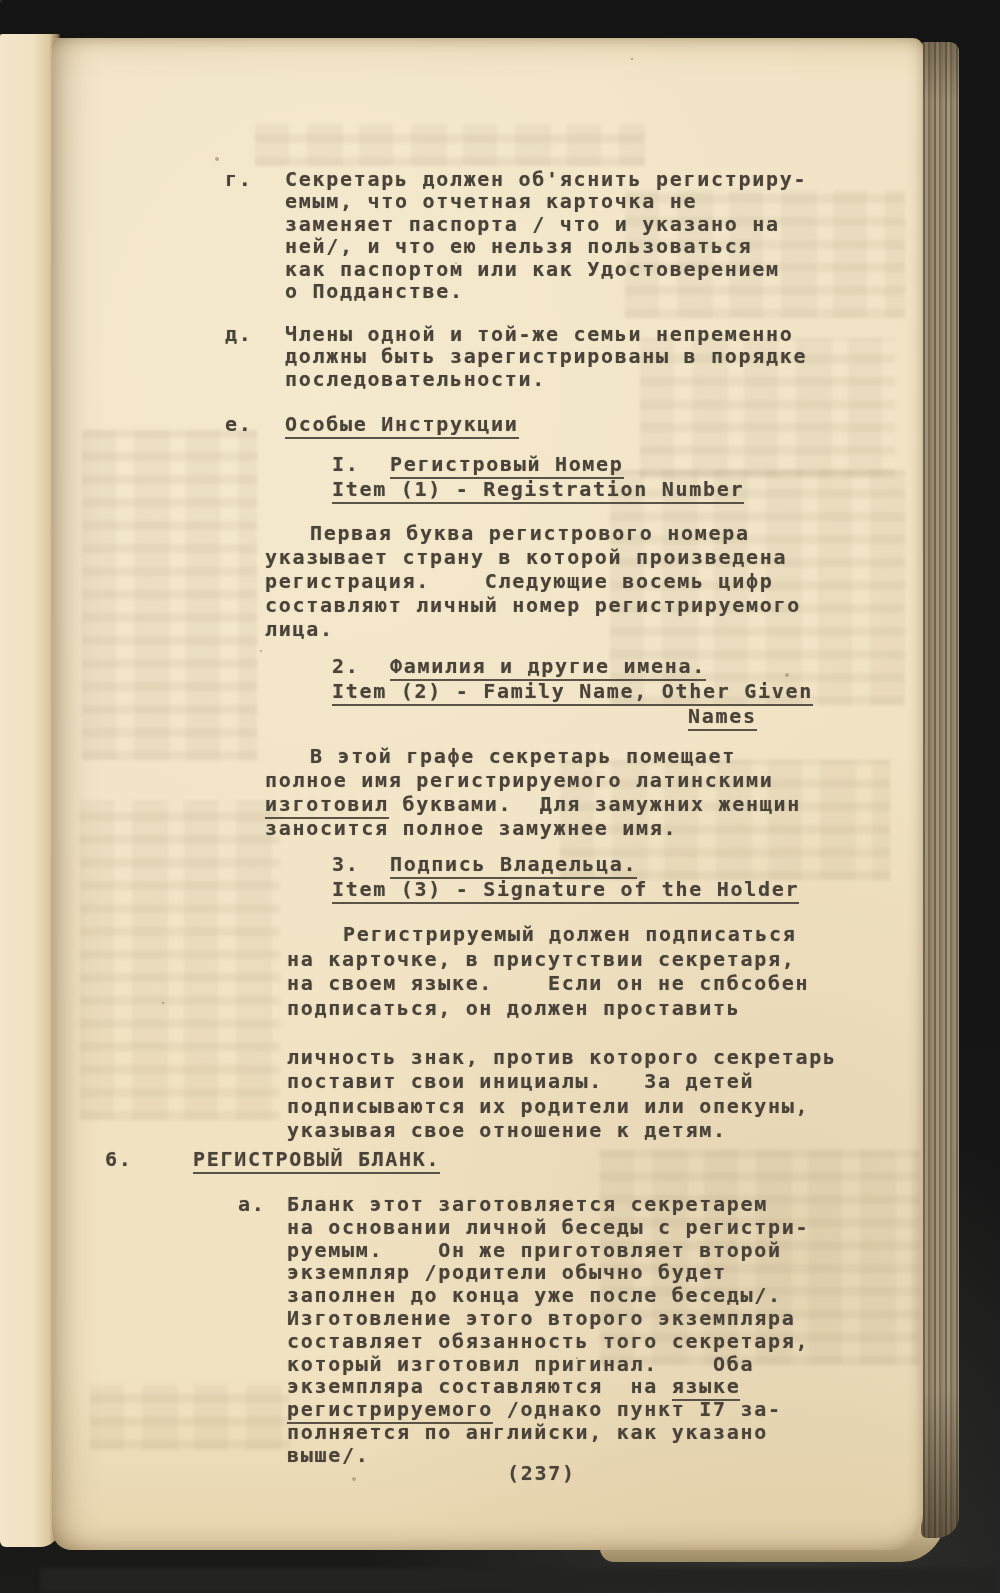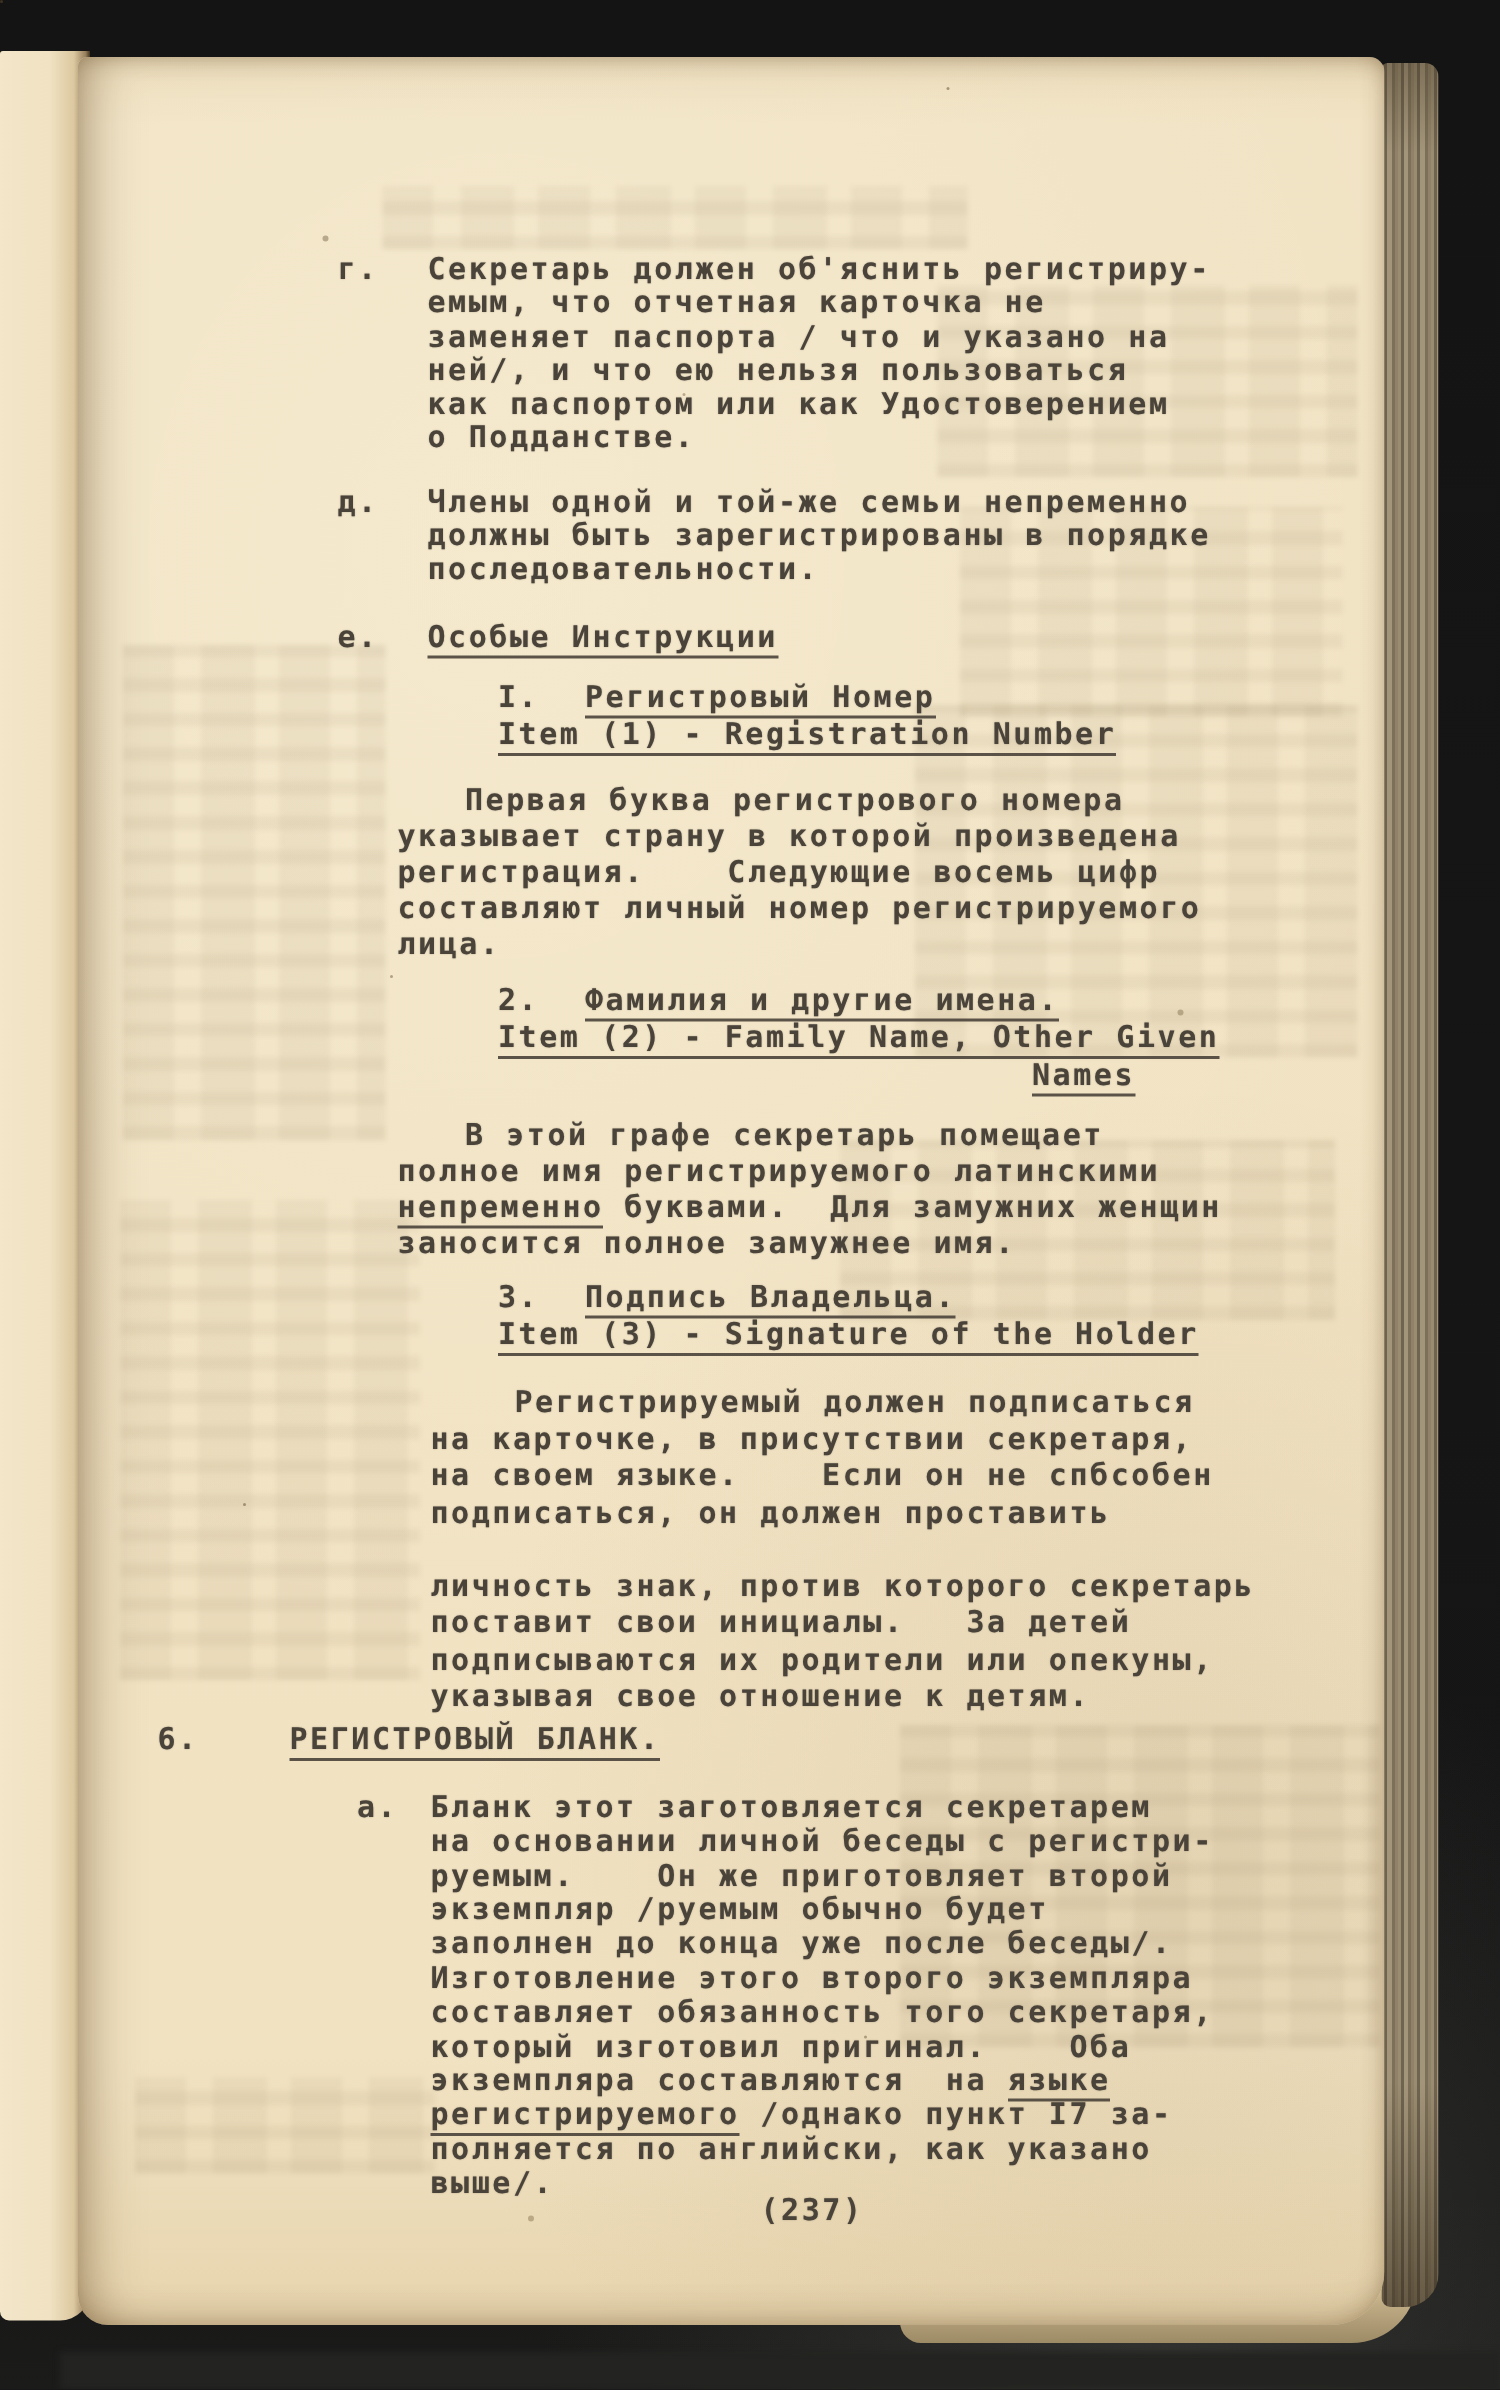--- a/index.html
+++ b/index.html
@@ -89,40 +89,40 @@
       <div class="line" style="left: 265px; top: 546px;"><span>указывает страну в которой произведена</span></div>
       <div class="line" style="left: 265px; top: 570px;"><span>регистрация.    Следующие восемь цифр</span></div>
       <div class="line" style="left: 265px; top: 594px;"><span>составляют личный номер регистрируемого</span></div>
       <div class="line" style="left: 265px; top: 618px;"><span>лица.</span></div>
       <div class="line" style="left: 332px; top: 655px;">2.</div>
       <div class="line" style="left: 390px; top: 655px;"><span class="u">Фамилия и другие имена.</span></div>
       <div class="line" style="left: 332px; top: 680px;"><span class="u">Item (2) - Family Name, Other Given</span></div>
       <div class="line" style="left: 688px; top: 705px;"><span class="u">Names</span></div>
       <div class="line" style="left: 310px; top: 745px;"><span>В этой графе секретарь помещает</span></div>
       <div class="line" style="left: 265px; top: 769px;"><span>полное имя регистрируемого латинскими</span></div>
-      <div class="line" style="left: 265px; top: 793px;"><span class="u">непременно</span><span> буквами.  Для замужних женщин</span></div>
+      <div class="line" style="left: 265px; top: 793px;"><span class="u">изготовил</span><span> буквами.  Для замужних женщин</span></div>
       <div class="line" style="left: 265px; top: 817px;"><span>заносится полное замужнее имя.</span></div>
       <div class="line" style="left: 332px; top: 853px;">3.</div>
       <div class="line" style="left: 390px; top: 853px;"><span class="u">Подпись Владельца.</span></div>
       <div class="line" style="left: 332px; top: 878px;"><span class="u">Item (3) - Signature of the Holder</span></div>
       <div class="line" style="left: 343px; top: 923px;"><span>Регистрируемый должен подписаться</span></div>
       <div class="line" style="left: 287px; top: 947.5px;"><span>на карточке, в присутствии секретаря,</span></div>
       <div class="line" style="left: 287px; top: 972px;"><span>на своем языке.    Если он не спбсобен</span></div>
       <div class="line" style="left: 287px; top: 996.5px;"><span>подписаться, он должен проставить</span></div>
       <div class="line" style="left: 287px; top: 1045.5px;"><span>личность знак, против которого секретарь</span></div>
       <div class="line" style="left: 287px; top: 1070px;"><span>поставит свои инициалы.   За детей</span></div>
       <div class="line" style="left: 287px; top: 1094.5px;"><span>подписываются их родители или опекуны,</span></div>
       <div class="line" style="left: 287px; top: 1119px;"><span>указывая свое отношение к детям.</span></div>
       <div class="line" style="left: 105px; top: 1148px;">6.</div>
       <div class="line" style="left: 193px; top: 1148px;"><span class="u">РЕГИСТРОВЫЙ БЛАНК.</span></div>
       <div class="line" style="left: 238px; top: 1193px;">а.</div>
       <div class="line" style="left: 287px; top: 1193px;"><span>Бланк этот заготовляется секретарем</span></div>
       <div class="line" style="left: 287px; top: 1215.8px;"><span>на основании личной беседы с регистри-</span></div>
       <div class="line" style="left: 287px; top: 1238.6px;"><span>руемым.    Он же приготовляет второй</span></div>
-      <div class="line" style="left: 287px; top: 1261.4px;"><span>экземпляр /руемым обычно будет</span></div>
+      <div class="line" style="left: 287px; top: 1261.4px;"><span>экземпляр /родители обычно будет</span></div>
       <div class="line" style="left: 287px; top: 1284.2px;"><span>заполнен до конца уже после беседы/.</span></div>
       <div class="line" style="left: 287px; top: 1307px;"><span>Изготовление этого второго экземпляра</span></div>
       <div class="line" style="left: 287px; top: 1329.8px;"><span>составляет обязанность того секретаря,</span></div>
       <div class="line" style="left: 287px; top: 1352.6px;"><span>который изготовил пригинал.    Оба</span></div>
       <div class="line" style="left: 287px; top: 1375.4px; text-align: center;"><span>экземпляра составляются  на </span><span class="u">языке</span></div>
       <div class="line" style="left: 287px; top: 1398.2px;"><span class="u">регистрируемого</span><span> /однако пункт I7 за-</span></div>
       <div class="line" style="left: 287px; top: 1421px;"><span>полняется по английски, как указано</span></div>
       <div class="line" style="left: 287px; top: 1443.8px;"><span>выше/.</span></div>
     </div>
 </div>

